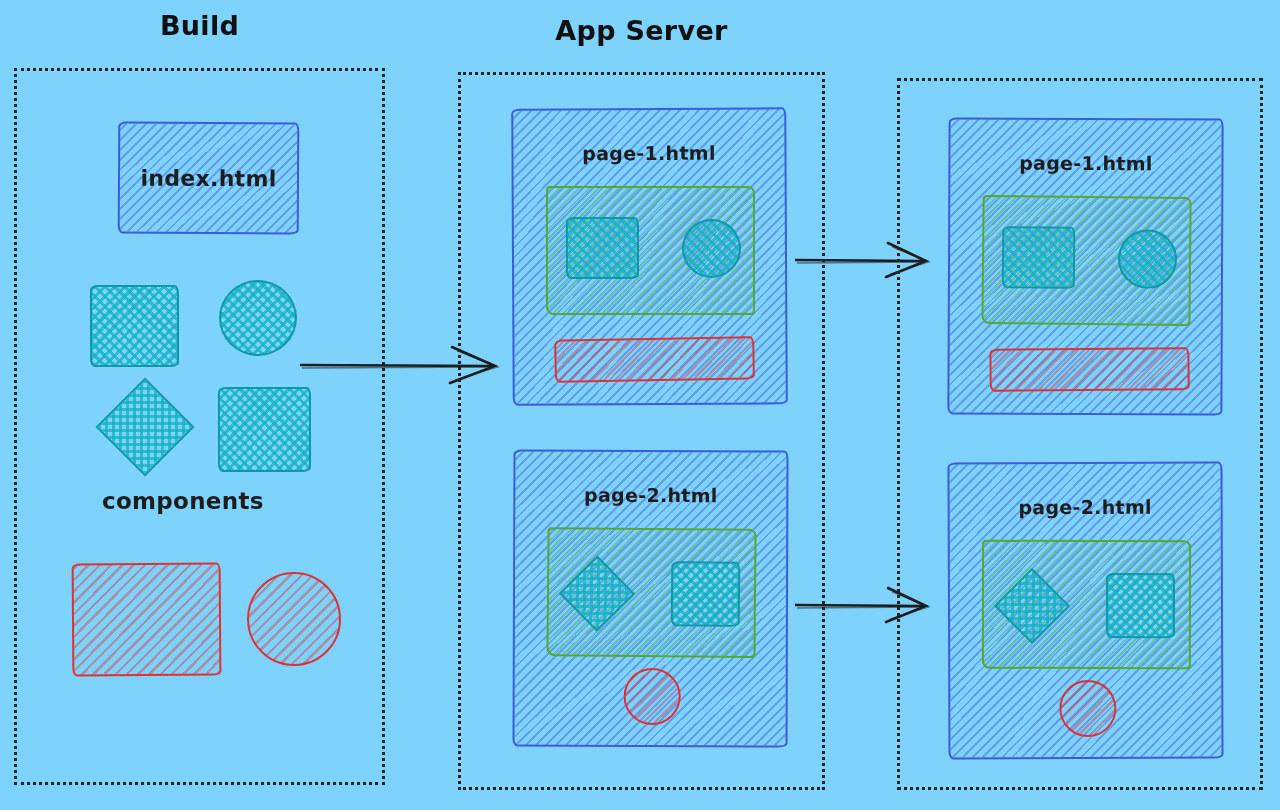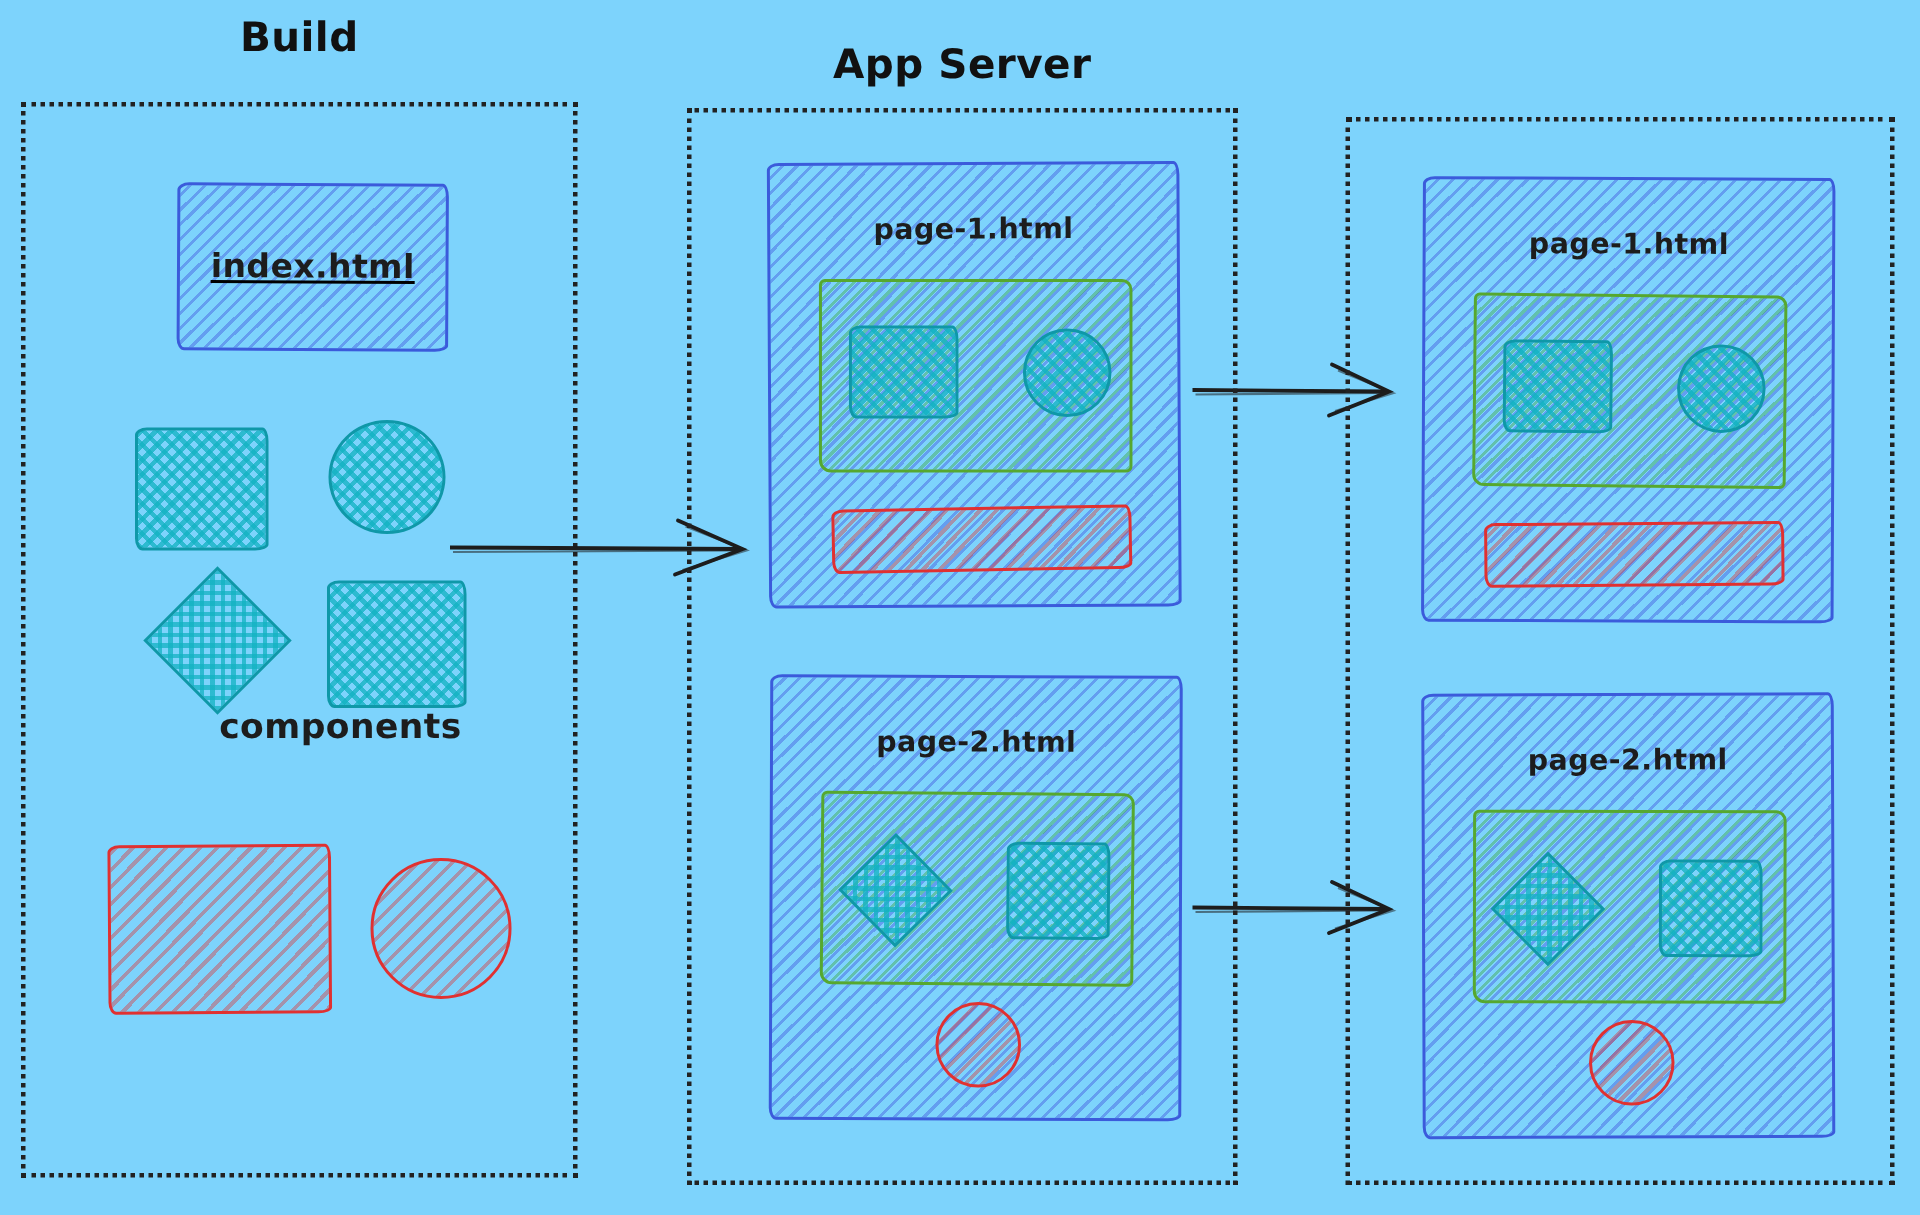--- a/index.html
+++ b/index.html
@@ -9,21 +9,21 @@
     background:#7dd3fc;
     overflow:hidden;
     font-family:"DejaVu Sans",sans-serif;
   }
   .hand{
     font-family:"DejaVu Sans",sans-serif;
     font-weight:600;
     color:#1d1d1d;
     letter-spacing:.3px;
   }
-  .center{text-align:center;}
+  .center{margin-top:16px;}
   .abs{position:absolute;}
 
   
   .col-title{
     position:absolute;
     font-size:27px;
     font-weight:700;
     color:#111;
     text-align:center;
     white-space:nowrap;
@@ -84,32 +84,31 @@
   .p2-diamond{position:absolute;left:21px;top:37px;width:50px;height:50px;}
   .p2-square{position:absolute;left:122px;top:31px;width:65px;height:61px;}
   .red-bar{
     position:absolute;left:40px;top:228px;width:196px;height:39px;
     transform:rotate(-.7deg);
   }
   .red-dot{position:absolute;left:109px;top:216px;width:53px;height:53px;}
 
   
   #build-title{left:14px;top:10px;width:371px;}
-  #app-title{left:458px;top:28px;width:367px;}
+  #app-title{left:458px;top:15px;width:367px;}
   #runtime-title{left:878px;top:14px;width:402px;}
 
   #build-box{left:14px;top:68px;width:365px;height:711px;}
   #app-box{left:458px;top:72px;width:361px;height:712px;}
   #runtime-box{left:897px;top:78px;width:360px;height:706px;}
 
   #index-box{
     position:absolute;left:118px;top:122px;width:177px;height:108px;
     display:flex;align-items:center;justify-content:center;
     transform:rotate(.3deg);
-    text-decoration:underline;
   }
   #index-box span{font-size:22px;}
 
   #comp-sq1{position:absolute;left:90px;top:285px;width:85px;height:78px;}
   #comp-c1{position:absolute;left:219px;top:280px;width:74px;height:72px;}
   #comp-d1{position:absolute;left:110px;top:392px;width:66px;height:66px;}
   #comp-sq2{position:absolute;left:218px;top:387px;width:89px;height:81px;}
   #components-label{left:102px;top:472px;width:250px;font-size:23px;}
 
   #styles-rect{position:absolute;left:72px;top:563px;width:145px;height:109px;transform:rotate(-.4deg);}

